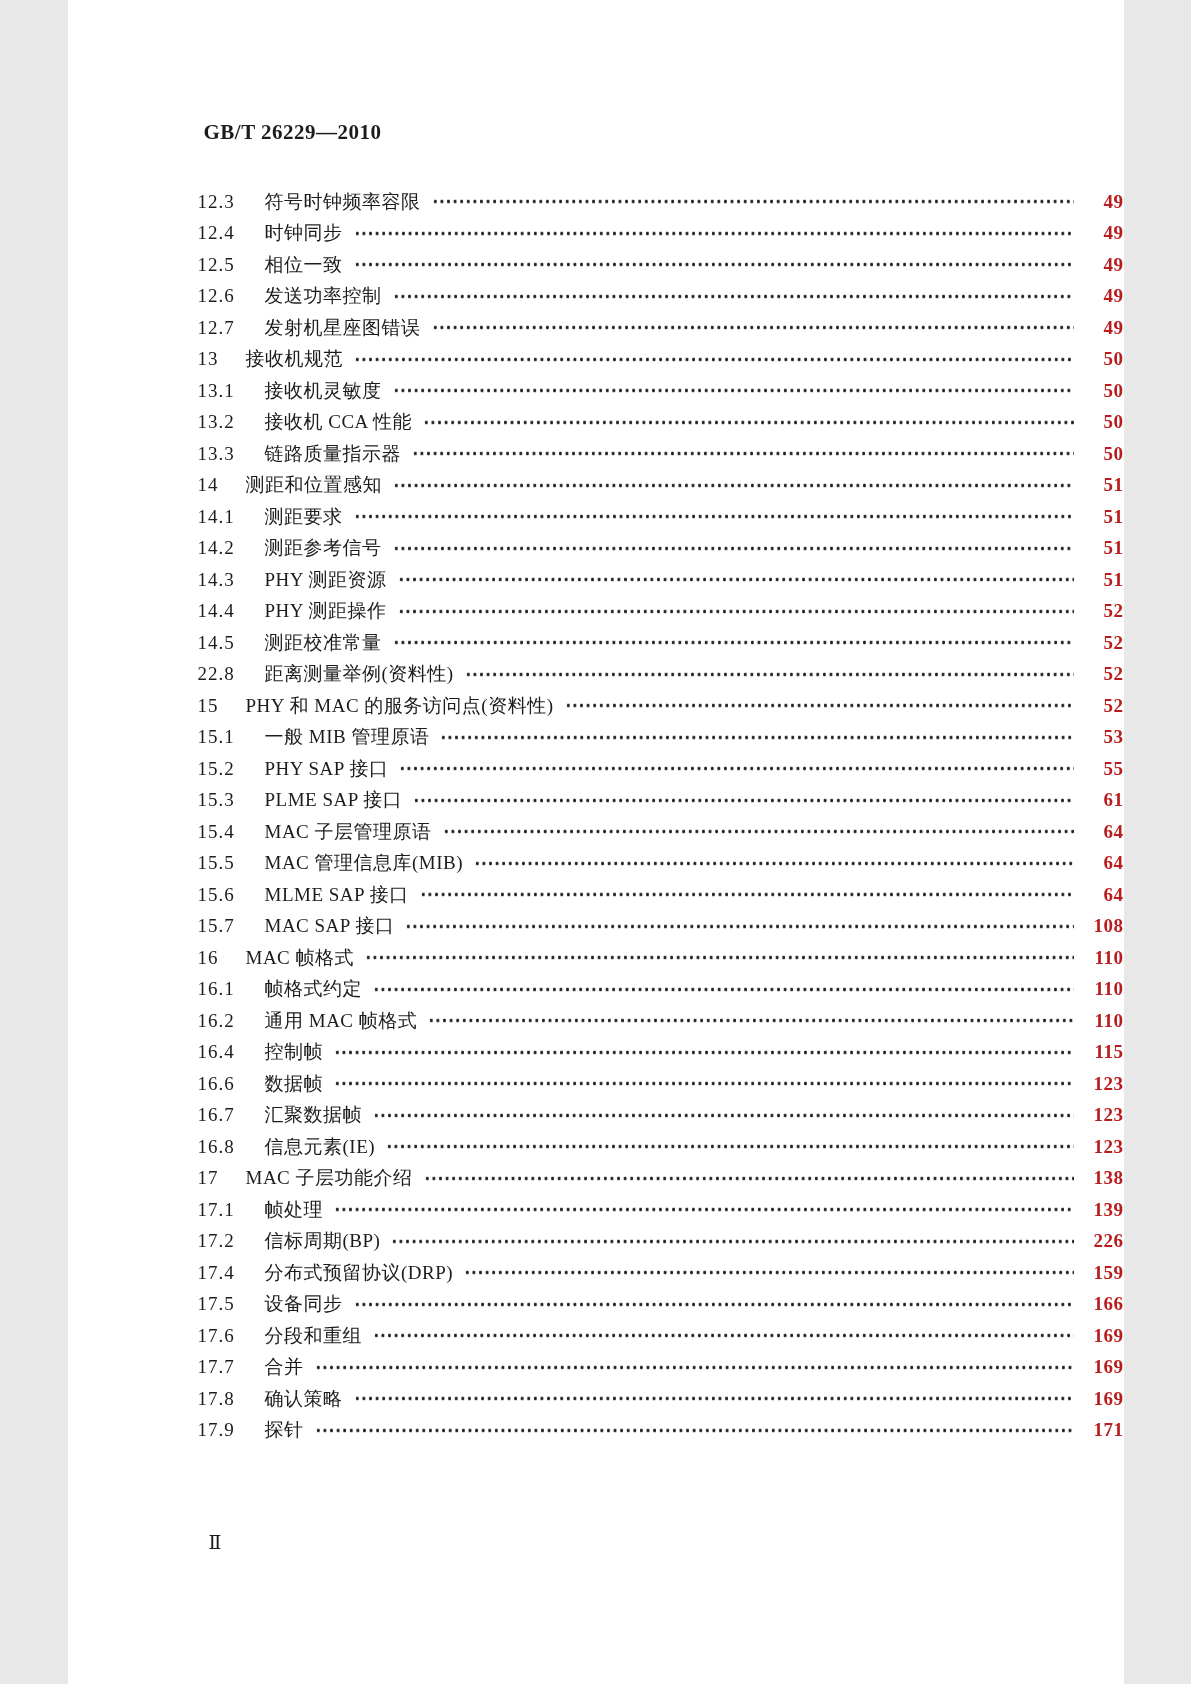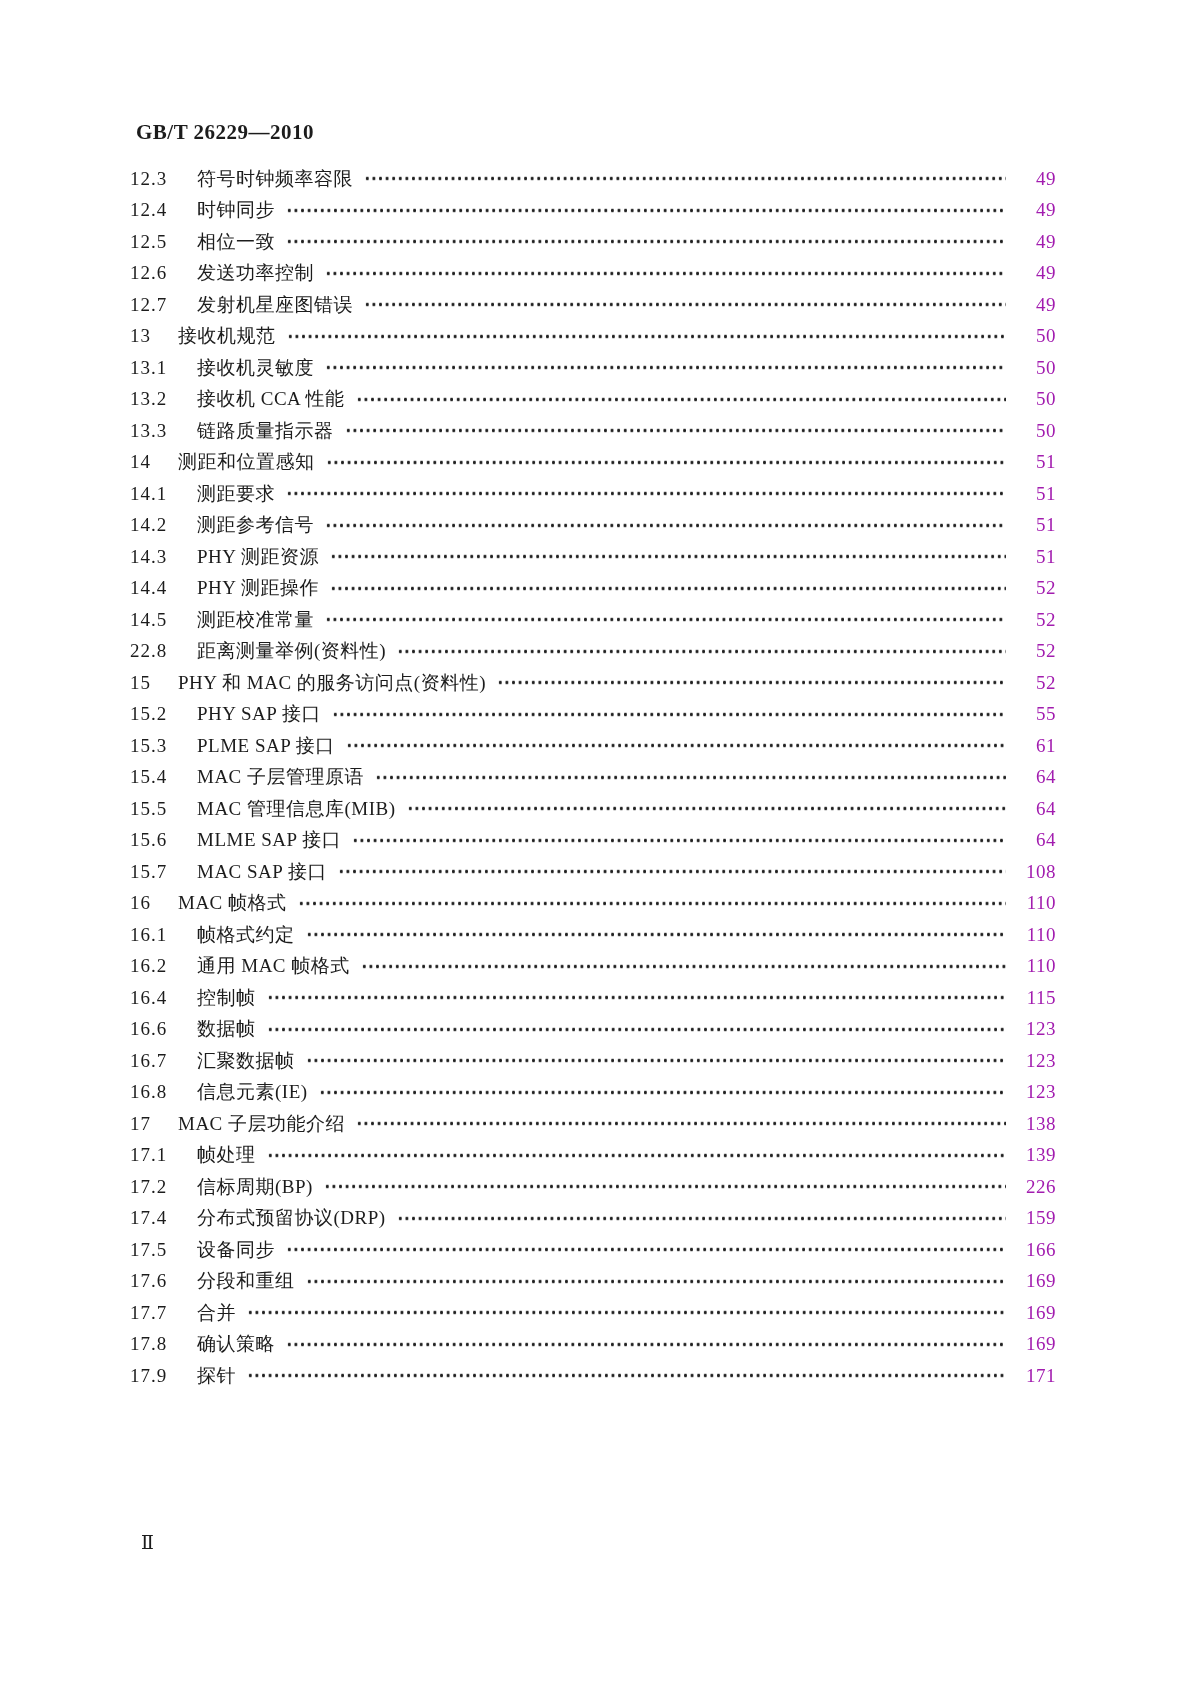--- a/index.html
+++ b/index.html
@@ -2,41 +2,41 @@
 <html><head>
 <meta charset="utf-8">
 <style>
   html, body {
     margin: 0;
     padding: 0;
     background: #e8e8e8;
   }
   .page {
     position: relative;
-    width: 1191px;
+    width: 1056px;
     height: 1684px;
     background: #ffffff;
     font-family: "Liberation Serif", "DejaVu Serif", serif;
     color: #1c1c1c;
     overflow: hidden;
     margin: 0 auto;
   }
   .doc-header {
     position: absolute;
     left: 136px;
     top: 120px;
     font-size: 21px;
     font-weight: bold;
     letter-spacing: 0.5px;
     white-space: nowrap;
   }
   .toc {
     position: absolute;
     left: 130px;
-    top: 163px;
+    top: 186px;
     width: 926px;
   }
   .toc-row {
     display: flex;
     align-items: center;
     height: 31.5px;
     font-size: 19px;
     white-space: nowrap;
   }
   .toc-num {
@@ -58,22 +58,23 @@
     margin-right: 6px;
     background-image: radial-gradient(circle, #222222 1.4px, rgba(0,0,0,0) 1.9px);
     background-size: 6.6px 6.6px;
     background-repeat: repeat-x;
     background-position: left center;
   }
   .toc-page {
     flex: none;
     width: 44px;
     text-align: right;
-    color: #a21caf;
+    color: #b91c1c;
     letter-spacing: 0.5px;
+    font-weight: bold;
   }
   .doc-footer {
     position: absolute;
     left: 141px;
     top: 1531px;
     font-size: 19px;
   }
 </style>
 </head>
 <body>
@@ -178,20 +179,26 @@
         <span class="dot-leader"></span>
         <span class="toc-page">52</span>
       </div>
       <div class="toc-row lvl1">
         <span class="toc-num">15</span>
         <span class="toc-title">PHY 和 MAC 的服务访问点(资料性)</span>
         <span class="dot-leader"></span>
         <span class="toc-page">52</span>
       </div>
       <div class="toc-row">
+        <span class="toc-num">15.1</span>
+        <span class="toc-title">一般 MIB 管理原语</span>
+        <span class="dot-leader"></span>
+        <span class="toc-page">53</span>
+      </div>
+      <div class="toc-row">
         <span class="toc-num">15.2</span>
         <span class="toc-title">PHY SAP 接口</span>
         <span class="dot-leader"></span>
         <span class="toc-page">55</span>
       </div>
       <div class="toc-row">
         <span class="toc-num">15.3</span>
         <span class="toc-title">PLME SAP 接口</span>
         <span class="dot-leader"></span>
         <span class="toc-page">61</span>

